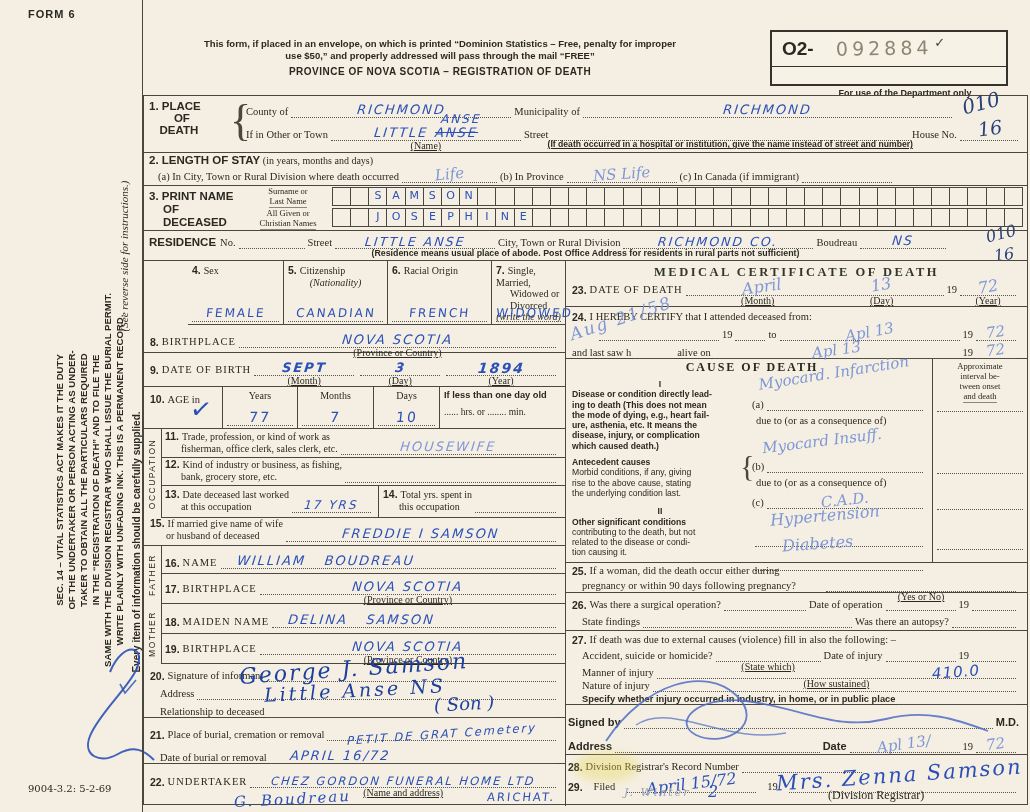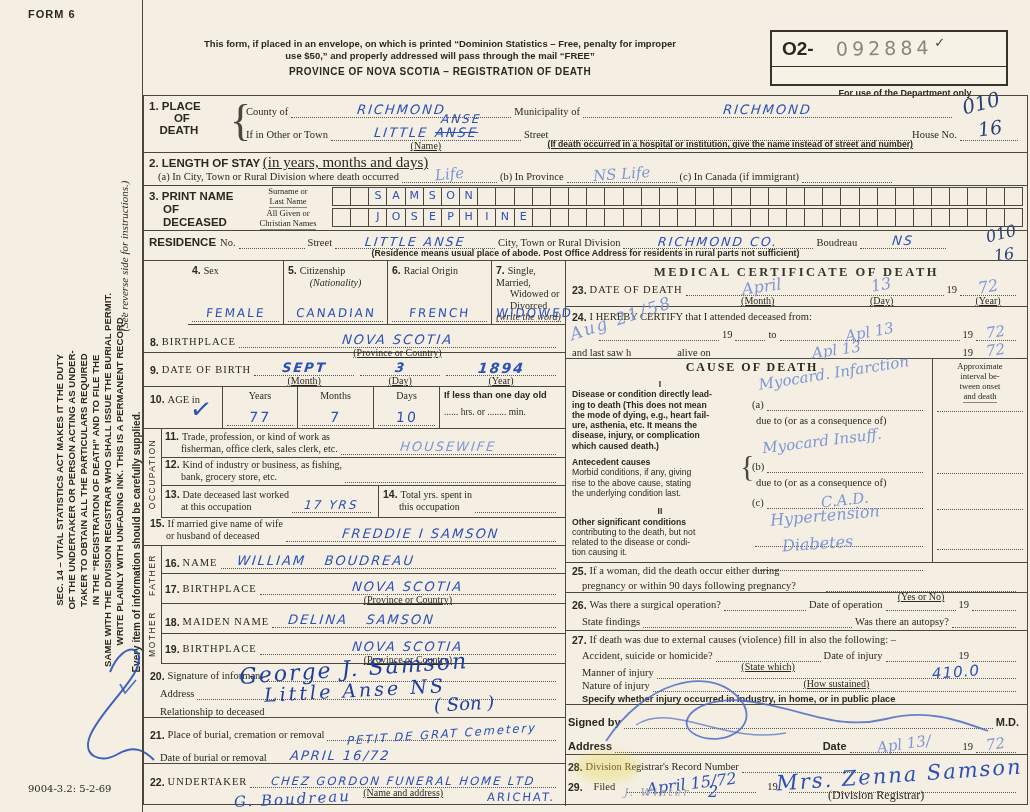--- a/index.html
+++ b/index.html
@@ -130,21 +130,21 @@
             <u class="under small9 b sans" style="white-space:nowrap;font-size:8.6px;">(If death occurred in a hospital or institution, give the name instead of street and number)</u>
           </span>
         <span class="nowrap">House No.</span>
         <span class="fill" style="max-width:58px;"></span>
       </div>
     </div>
 
     <div class="row" style="height:33px;">
       <div class="abs" style="left:5px;top:1px;">
         <span class="sans b" style="font-size:11.5px;"><span>2.</span> <span>LENGTH OF STAY</span></span>
-        <span style="font-size:15px;text-decoration:underline;">(in years, months and days)</span>
+        <span style="font-size:10px;">(in years, months and days)</span>
       </div>
       <div class="abs flexline" style="left:14px;right:6px;top:15px;height:15px;">
         <span class="nowrap">(a) In City, Town or Rural Division where death occurred</span>
         <span class="fill" style="max-width:95px;">
             <i class="hwc hwlight" style="font-size:15px;transform:rotate(-6deg);">Life</i>
           </span>
         <span class="nowrap">(b) In Province</span>
         <span class="fill" style="max-width:110px;">
             <i class="hwc hwlight" style="font-size:15px;transform:rotate(-4deg);">NS Life</i>
           </span>

